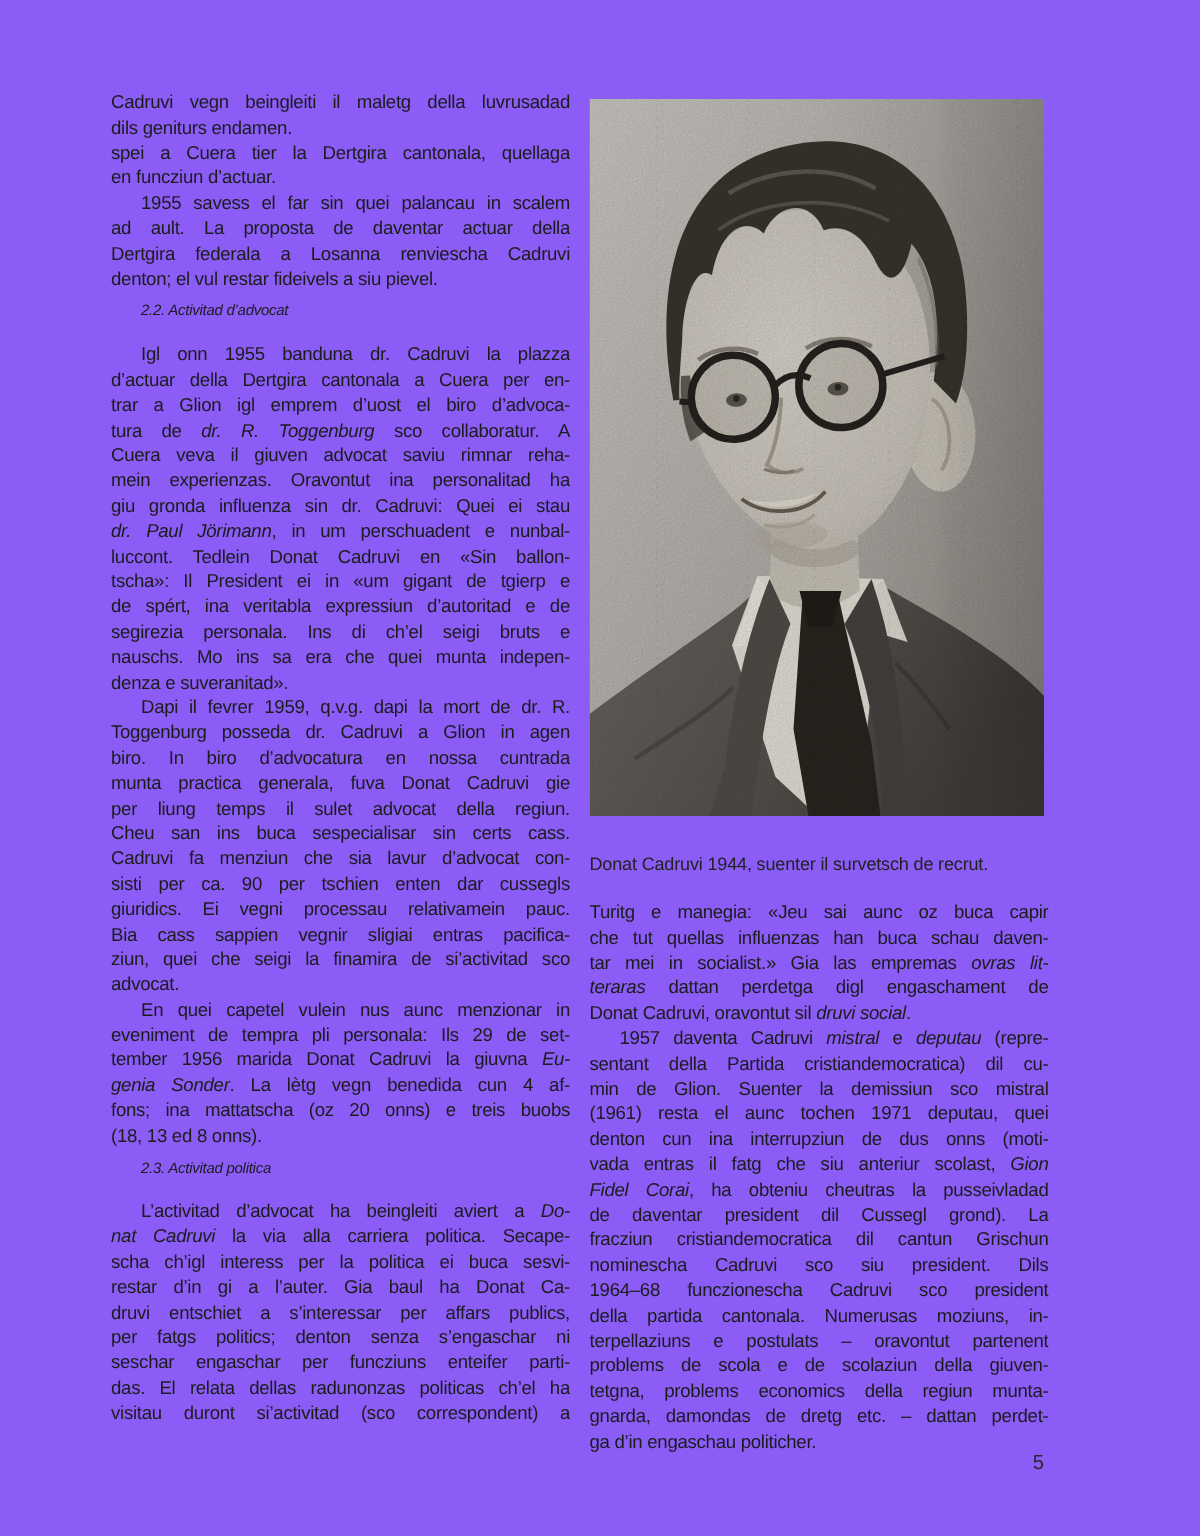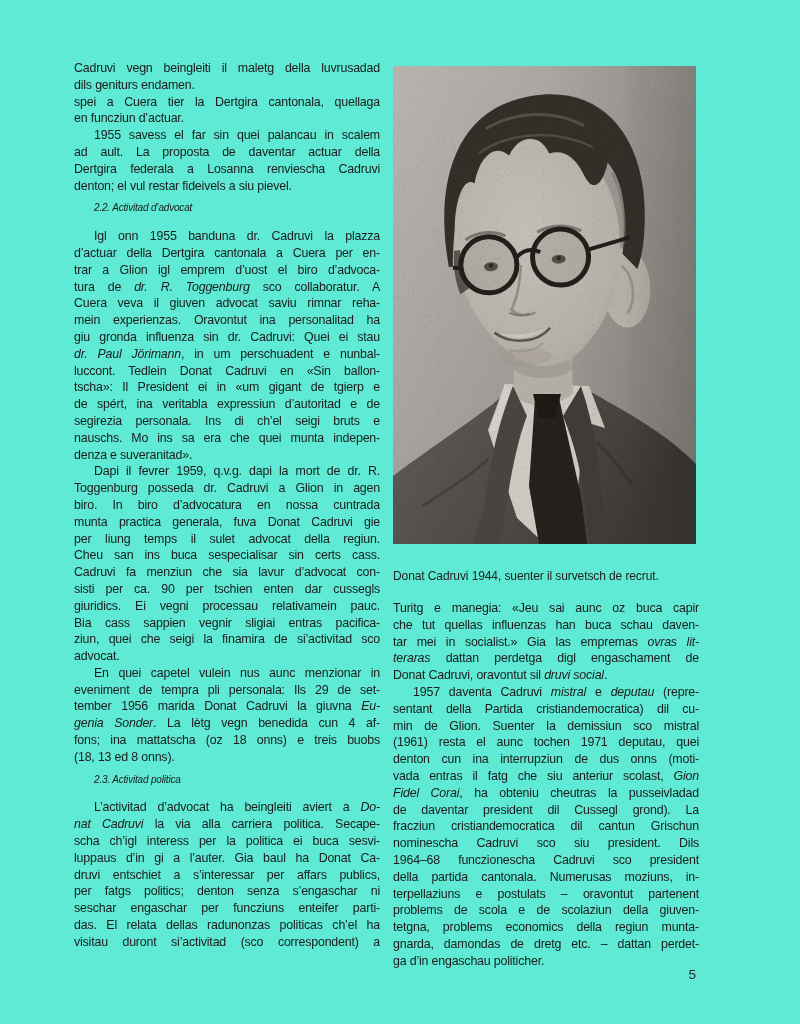--- a/index.html
+++ b/index.html
@@ -1,19 +1,19 @@
 <!DOCTYPE html>
 <html><head>
 <meta charset="utf-8">
 <style>
   html,body { margin:0; padding:0; }
   body { background:#ffffff; }
   .page {
     position:relative; width:800px; height:1024px;
-    background:#5eead4; overflow:hidden;
+    background:#8b5cf6; overflow:hidden;
     font-family:"Liberation Sans","DejaVu Sans",sans-serif;
     color:#1c1c1c;
   }
   .col {
     position:absolute; width:306px;
     font-size:12.4px; line-height:16.8px; letter-spacing:-0.18px;
   }
   .col-left  { left:74px;  top:60px; }
   .col-right { left:393px; top:600px; }
   .para { margin:0; }
@@ -92,29 +92,29 @@
         <div class="tline">giuridics. Ei vegni processau relativamein pauc.</div>
         <div class="tline">Bia cass sappien vegnir sligiai entras pacifica-</div>
         <div class="tline">ziun, quei che seigi la finamira de si’activitad sco</div>
         <div class="tline endline">advocat.</div>
       </div>
       <div class="para">
         <div class="tline firstline">En quei capetel vulein nus aunc menzionar in</div>
         <div class="tline">eveniment de tempra pli personala: Ils 29 de set-</div>
         <div class="tline">tember 1956 marida Donat Cadruvi la giuvna <i>Eu-</i></div>
         <div class="tline"><i>genia Sonder</i>. La lètg vegn benedida cun 4 af-</div>
-        <div class="tline">fons; ina mattatscha (oz 18 onns) e treis buobs</div>
+        <div class="tline">fons; ina mattatscha (oz 20 onns) e treis buobs</div>
         <div class="tline endline">(18, 13 ed 8 onns).</div>
       </div>
       <div class="heading">2.3. Activitad politica</div>
       <div class="para">
         <div class="tline firstline">L’activitad d’advocat ha beingleiti aviert a <i>Do-</i></div>
         <div class="tline"><i>nat Cadruvi</i> la via alla carriera politica. Secape-</div>
         <div class="tline">scha ch’igl interess per la politica ei buca sesvi-</div>
-        <div class="tline">luppaus d’in gi a l’auter. Gia baul ha Donat Ca-</div>
+        <div class="tline">restar d’in gi a l’auter. Gia baul ha Donat Ca-</div>
         <div class="tline">druvi entschiet a s’interessar per affars publics,</div>
         <div class="tline">per fatgs politics; denton senza s’engaschar ni</div>
         <div class="tline">seschar engaschar per funcziuns enteifer parti-</div>
         <div class="tline">das. El relata dellas radunonzas politicas ch’el ha</div>
         <div class="tline">visitau duront si’activitad (sco correspondent) a</div>
       </div>
     </div>
 
   <div class="photo-wrap">
     <svg viewBox="0 0 303 478" preserveAspectRatio="none">

